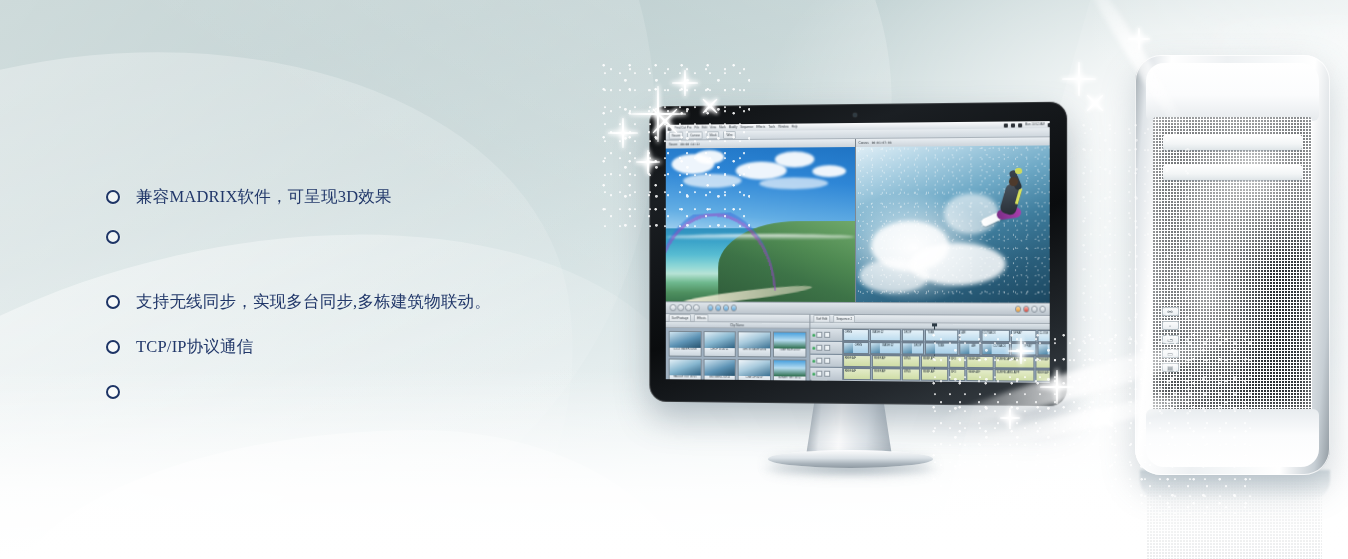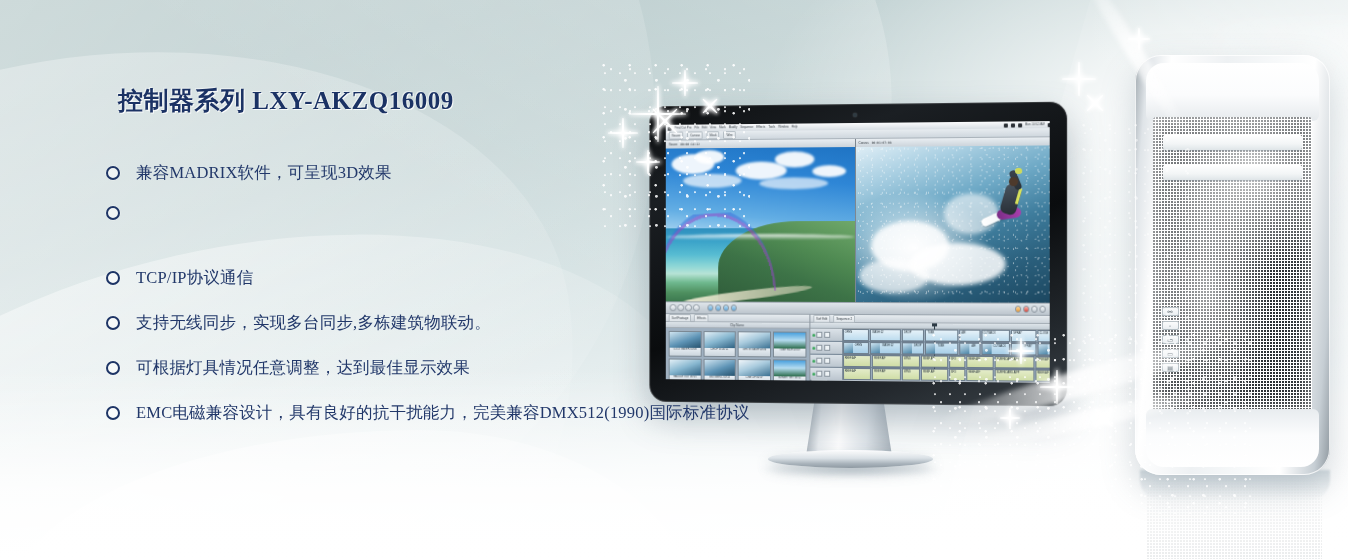--- a/index.html
+++ b/index.html
@@ -64,21 +64,21 @@
     white-space:nowrap;
   }
   .subtitle{
     position:absolute;left:196px;top:131px;width:620px;
     font-family:"Liberation Serif", serif;
     font-weight:700;font-size:24px;letter-spacing:1.2px;
     color:#1b3264;
     text-shadow:1px 1px 0 rgba(255,255,255,.85), -1px -1px 0 rgba(255,255,255,.5);
     white-space:nowrap;
   }
-  .bullets{position:absolute;left:106px;top:160px;width:760px;}
+  .bullets{position:absolute;left:106px;top:184px;width:760px;}
   .bullet{position:relative;display:flex;align-items:flex-start;margin-bottom:0;}
   .dot{
     flex:0 0 auto;width:10px;height:10px;border-radius:50%;
     border:2.3px solid #1e3566;background:rgba(255,255,255,.55);
     margin-top:6px;margin-right:16px;
     box-shadow:0 0 0 .5px rgba(255,255,255,.6);
   }
   .btext{
     font-family:"Liberation Serif", serif;
     font-size:16.5px;line-height:25px;color:#22386a;
@@ -668,41 +668,35 @@
       <div class="core"></div>
     </div>
   <div class="star" style="left:1000px;top:408px;width:20px;height:20px">
       <div class="core"></div>
     </div>
   <div class="star" style="left:1128px;top:28px;width:22px;height:22px">
       <div class="core"></div>
     </div>
 
   <div class="copy">
-    <div class="title">控制器系列 LXY-AKZQ16009</div>
     <div class="bullets" id="bullets">
         <div class="bullet b0">
           <div class="dot"></div>
           <div class="btext">兼容MADRIX软件，可呈现3D效果</div>
         </div>
         <div class="bullet b1">
           <div class="dot"></div>
         </div>
+        <div class="bullet b2">
+          <div class="dot"></div>
+          <div class="btext">支持无线同步，实现多台同步,多栋建筑物联动。</div>
+        </div>
         <div class="bullet b3">
           <div class="dot"></div>
           <div class="btext">TCP/IP协议通信</div>
         </div>
-        <div class="bullet b2">
-          <div class="dot"></div>
-          <div class="btext">支持无线同步，实现多台同步,多栋建筑物联动。</div>
-        </div>
         <div class="bullet b4">
           <div class="dot"></div>
-          <div class="btext">可根据灯具情况任意调整，达到最佳显示效果</div>
-        </div>
-        <div class="bullet b5">
-          <div class="dot"></div>
-          <div class="btext">EMC电磁兼容设计，具有良好的抗干扰能力，完美兼容DMX512(1990)国际标准协议</div>
         </div>
       </div>
   </div>
 
 </div>
 
 </body></html>

